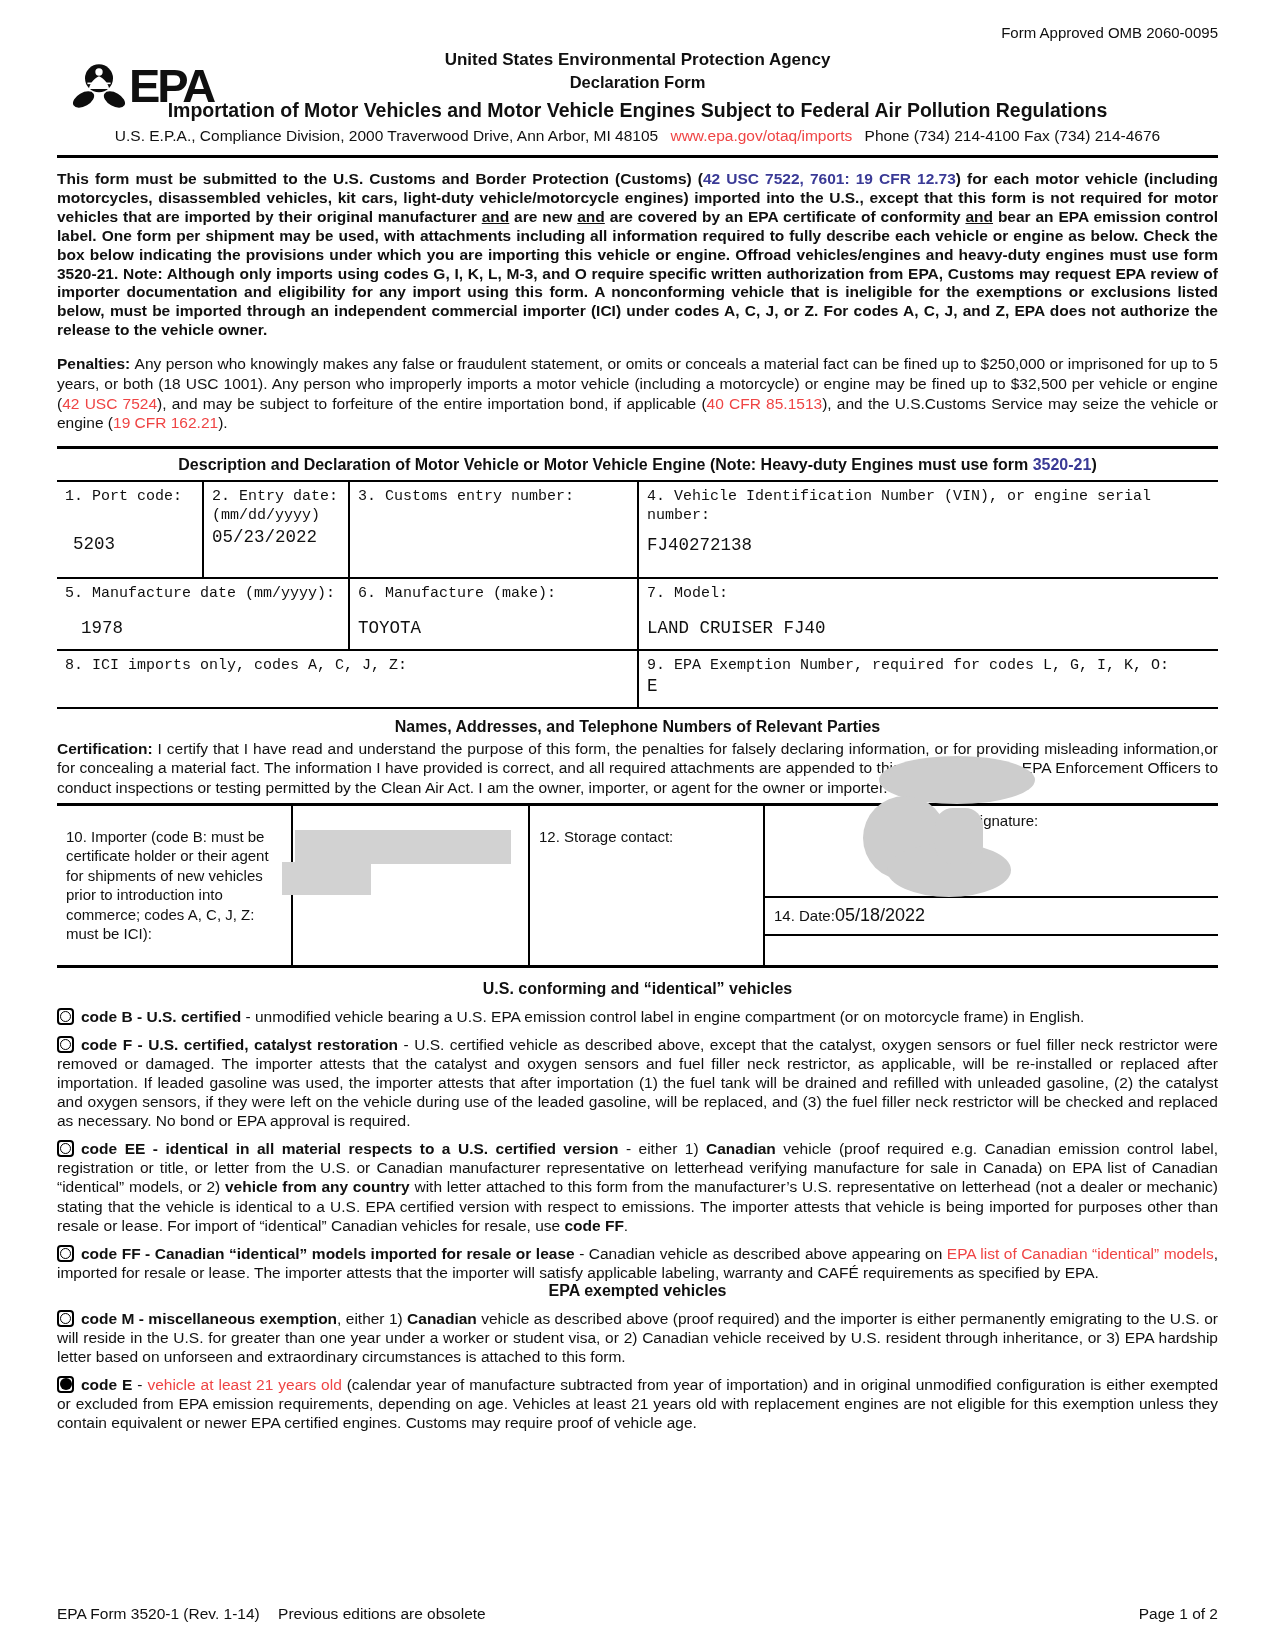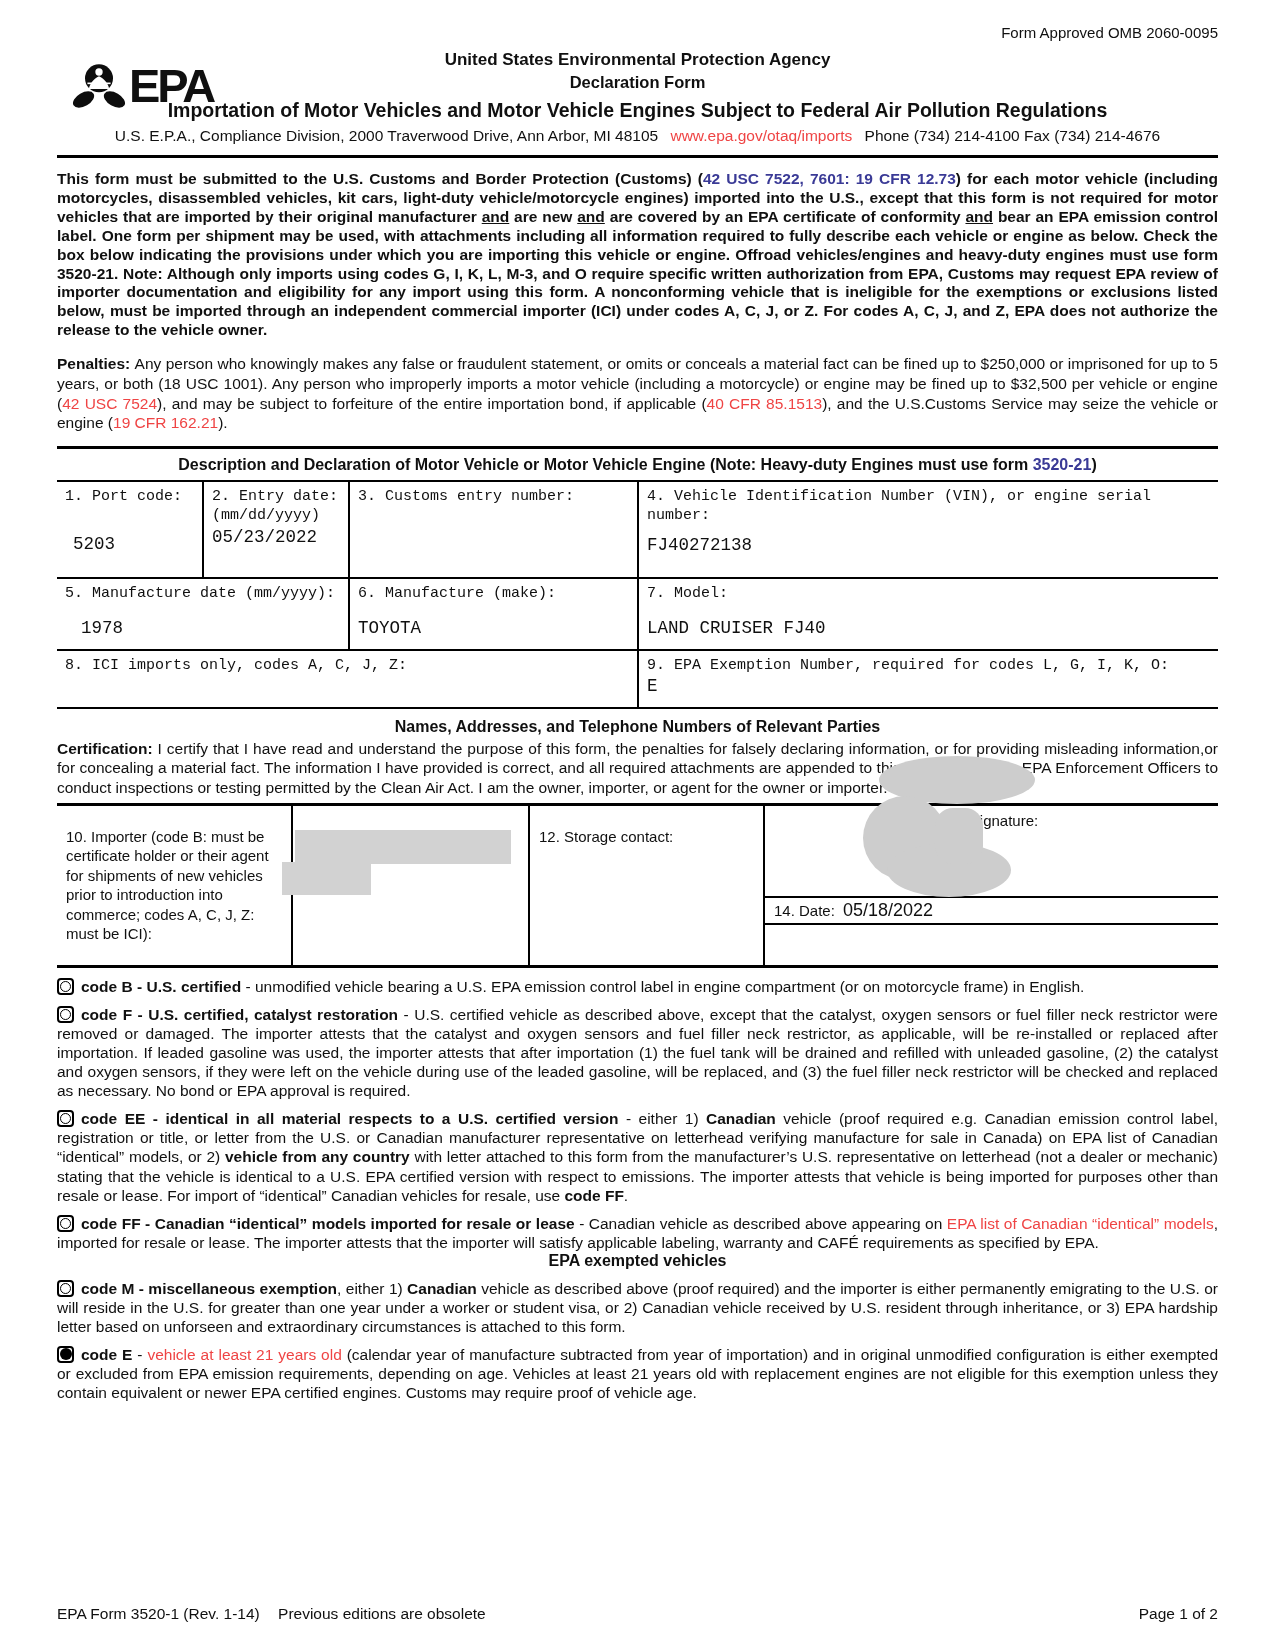--- a/index.html
+++ b/index.html
@@ -44,21 +44,21 @@
 
   
   .sec-title { text-align:center; font-weight:bold; font-size:16px; }
   .parties-title { margin-top:9px; }
   .certification { margin-top:3px; line-height:1.25; }
   .ptable { margin-top:6px; border-top:3px solid #000; border-bottom:3px solid #000; display:grid; grid-template-columns:236px 237px 235px 1fr; }
   .p-cell { border-right:2px solid #000; padding:21px 9px; font-size:15px; line-height:1.3; position:relative; }
   .p-sig-col { padding:0; font-size:15px; }
   .p-sub { padding:6px 9px; position:relative;text-align:center; }
   .sub-sig { height:92px; border-bottom:2px solid #000; }
-  .sub-date { height:27px; border-bottom:2px solid #000; display:flex; align-items:center; gap:8px; }
+  .sub-date { height:38px; border-bottom:2px solid #000; display:flex; align-items:center; }
   .sub-name { height:118px; }
   .date-value { font-size:18px; }
   .name-lines { margin-top:24px; font-size:18px; line-height:1.4; }
 
   .redact { position:absolute; background:#d2d2d2; }
   .owner-redact-1 { left:2px; top:24px; width:216px; height:34px; }
   .owner-redact-2 { left:-11px; top:56px; width:89px; height:33px; }
   .sig-blob { position:absolute; left:92px; top:-50px; width:195px; height:142px; pointer-events:none; }
 
   
@@ -190,20 +190,21 @@
             </g>
           </svg>
         </div>
         <div class="p-sub sub-date">
           <span>14. Date:</span>
           <span class="date-value">05/18/2022</span>
         </div>
       </div>
     </section>
 
+    <div class="sec-title conforming-title">U.S. conforming and “identical” vehicles</div>
 
     <p class="code-item">
       <span class="checkbox">
           <span class="cb-dot"></span>
         </span>
       <span><span class="seg-b">code B - U.S. certified</span><span class="seg-r"> - unmodified vehicle bearing a U.S. EPA emission control label in engine compartment (or on motorcycle frame) in English.</span></span>
     </p>
 
     <p class="code-item">
       <span class="checkbox">

